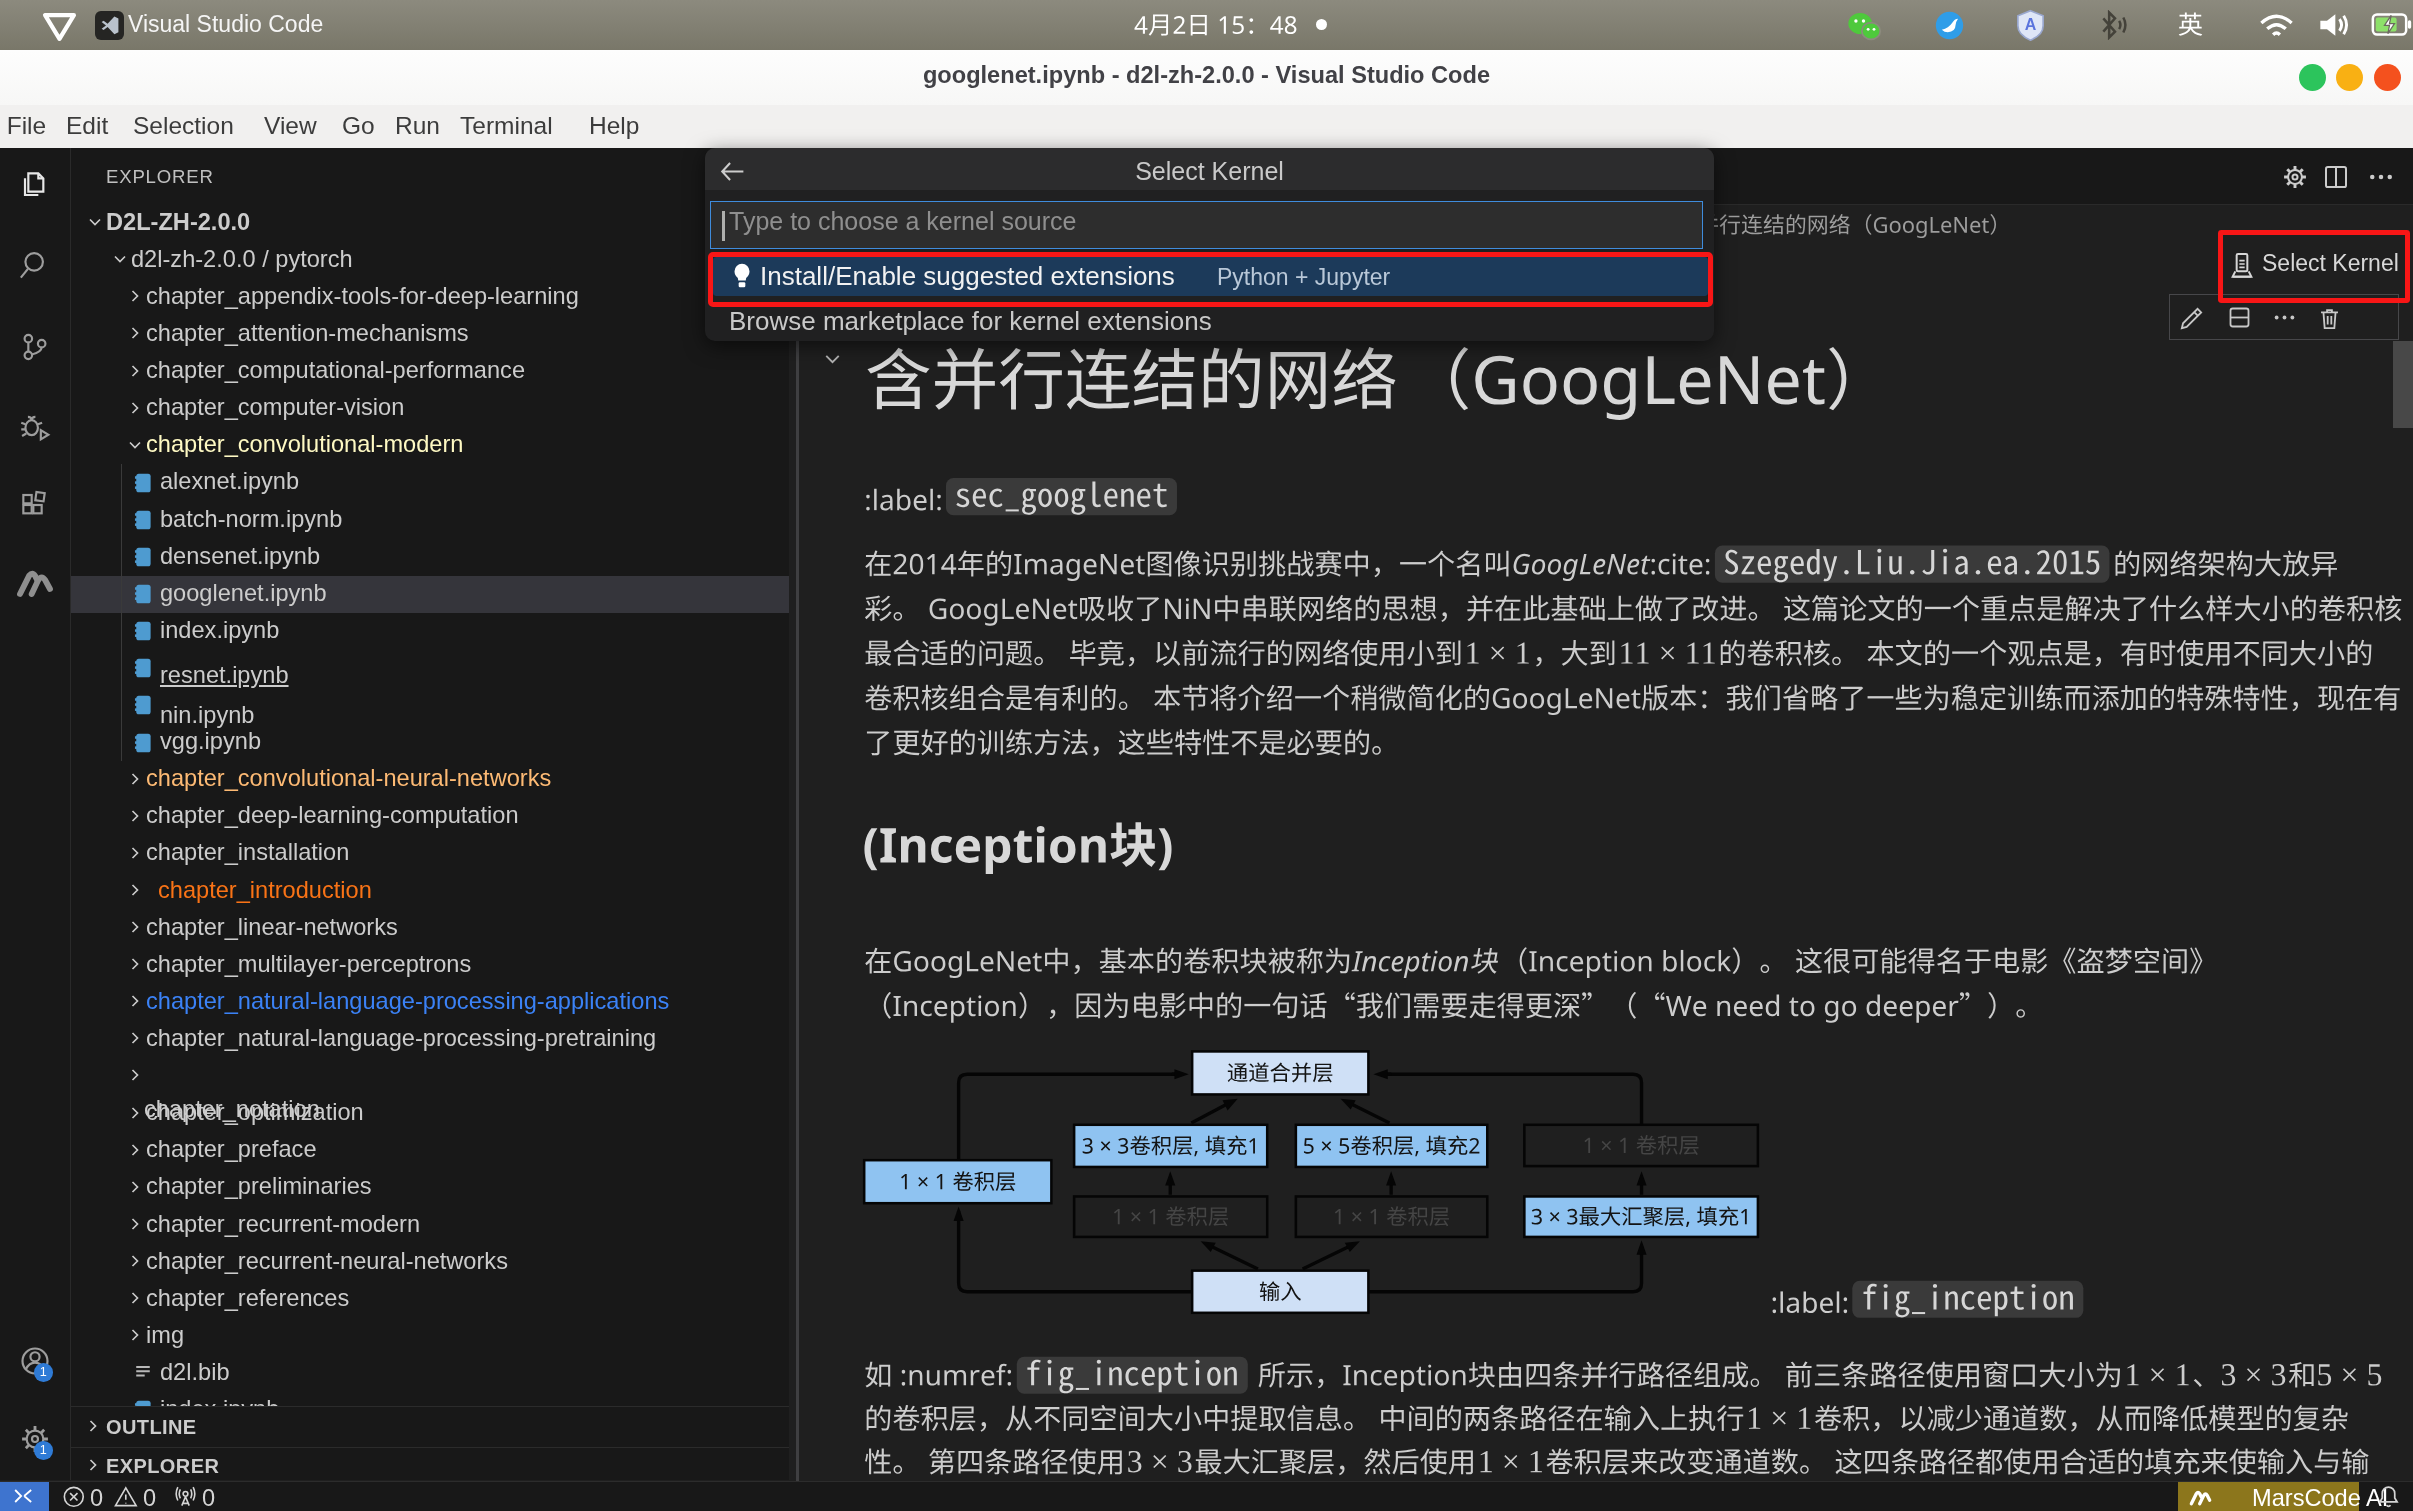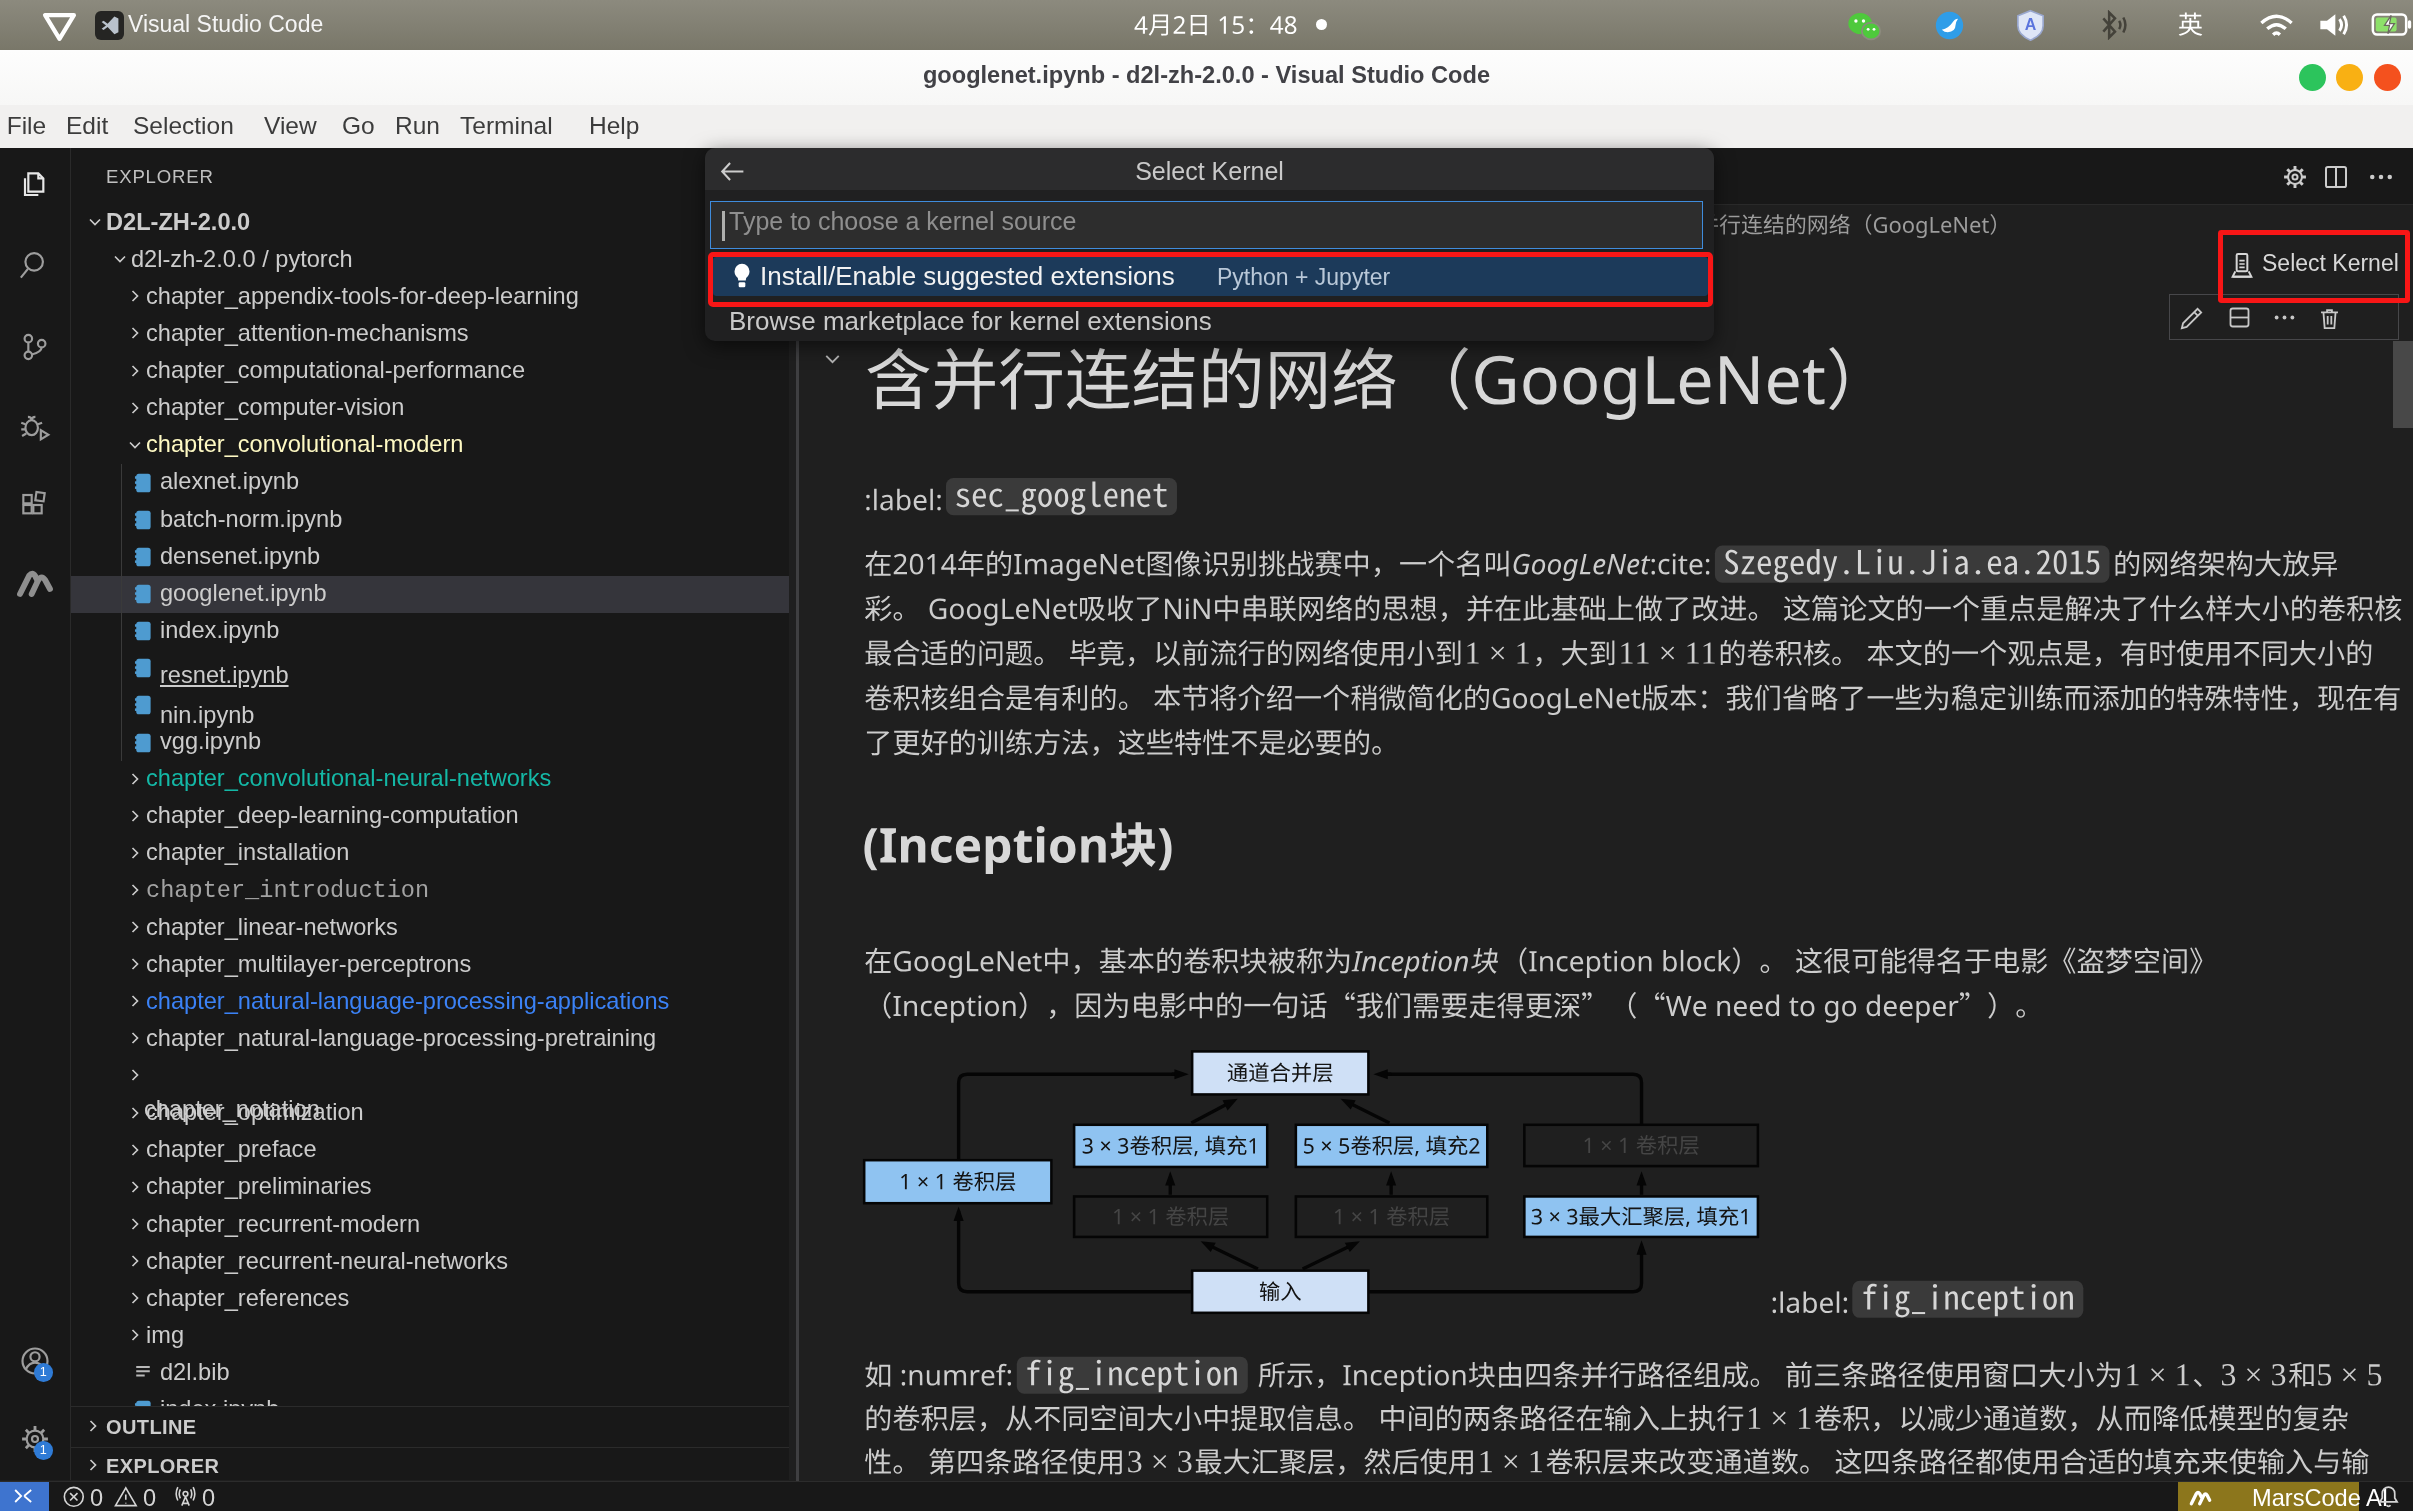--- a/index.html
+++ b/index.html
@@ -189,33 +189,33 @@
     <div style="position:absolute;left:61px;top:584px;width:22px;height:22px;"><svg width="22" height="22" viewBox="0 0 26 26">
         <rect x="5" y="2" width="17" height="22" rx="3" fill="#4e9bd0"></rect>
         <rect x="3.5" y="5" width="3" height="3" fill="#4e9bd0"></rect>
         <rect x="3.5" y="11" width="3" height="3" fill="#4e9bd0"></rect>
         <rect x="3.5" y="17" width="3" height="3" fill="#4e9bd0"></rect>
       </svg></div>
     <div style="position:absolute;left:89px;top:580px;font-size:23.6px;color:#cccccc;white-space:nowrap;">vgg.ipynb</div>
     <div style="position:absolute;left:54px;top:621px;width:22px;height:22px;"><svg width="20" height="20" viewBox="0 0 24 24" fill="none" stroke="#cccccc" stroke-width="2">
         <path d="M9 6 L15 12 L9 18"></path>
       </svg></div>
-    <div style="position:absolute;left:75px;top:617px;font-size:23.6px;color:#14b8a6;white-space:nowrap;">chapter_convolutional-neural-networks</div>
+    <div style="position:absolute;left:75px;top:617px;font-size:23.6px;color:#fdba74;white-space:nowrap;">chapter_convolutional-neural-networks</div>
     <div style="position:absolute;left:54px;top:658px;width:22px;height:22px;"><svg width="20" height="20" viewBox="0 0 24 24" fill="none" stroke="#cccccc" stroke-width="2">
         <path d="M9 6 L15 12 L9 18"></path>
       </svg></div>
     <div style="position:absolute;left:75px;top:654px;font-size:23.6px;color:#cccccc;white-space:nowrap;">chapter_deep-learning-computation</div>
     <div style="position:absolute;left:54px;top:695px;width:22px;height:22px;"><svg width="20" height="20" viewBox="0 0 24 24" fill="none" stroke="#cccccc" stroke-width="2">
         <path d="M9 6 L15 12 L9 18"></path>
       </svg></div>
     <div style="position:absolute;left:75px;top:691px;font-size:23.6px;color:#cccccc;white-space:nowrap;">chapter_installation</div>
     <div style="position:absolute;left:54px;top:732px;width:22px;height:22px;"><svg width="20" height="20" viewBox="0 0 24 24" fill="none" stroke="#cccccc" stroke-width="2">
         <path d="M9 6 L15 12 L9 18"></path>
       </svg></div>
-    <div style="position:absolute;left:75px;top:729px;font-size:23.6px;color:#a3a3a3;white-space:nowrap;font-family:Liberation Mono, monospace;">chapter_introduction</div>
+    <div style="position:absolute;left:87px;top:729px;font-size:23.6px;color:#f97316;white-space:nowrap;">chapter_introduction</div>
     <div style="position:absolute;left:54px;top:769px;width:22px;height:22px;"><svg width="20" height="20" viewBox="0 0 24 24" fill="none" stroke="#cccccc" stroke-width="2">
         <path d="M9 6 L15 12 L9 18"></path>
       </svg></div>
     <div style="position:absolute;left:75px;top:766px;font-size:23.6px;color:#cccccc;white-space:nowrap;">chapter_linear-networks</div>
     <div style="position:absolute;left:54px;top:806px;width:22px;height:22px;"><svg width="20" height="20" viewBox="0 0 24 24" fill="none" stroke="#cccccc" stroke-width="2">
         <path d="M9 6 L15 12 L9 18"></path>
       </svg></div>
     <div style="position:absolute;left:75px;top:803px;font-size:23.6px;color:#cccccc;white-space:nowrap;">chapter_multilayer-perceptrons</div>
     <div style="position:absolute;left:54px;top:843px;width:22px;height:22px;"><svg width="20" height="20" viewBox="0 0 24 24" fill="none" stroke="#cccccc" stroke-width="2">
         <path d="M9 6 L15 12 L9 18"></path>

